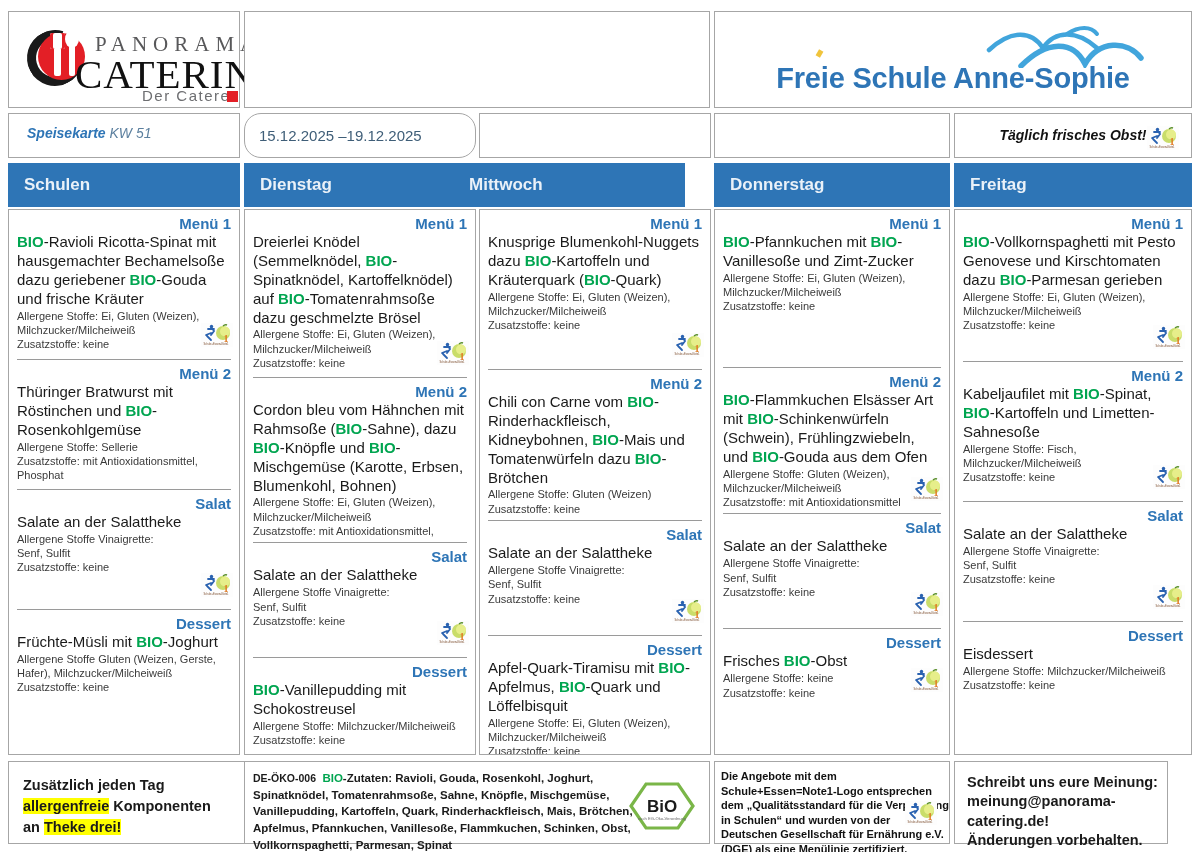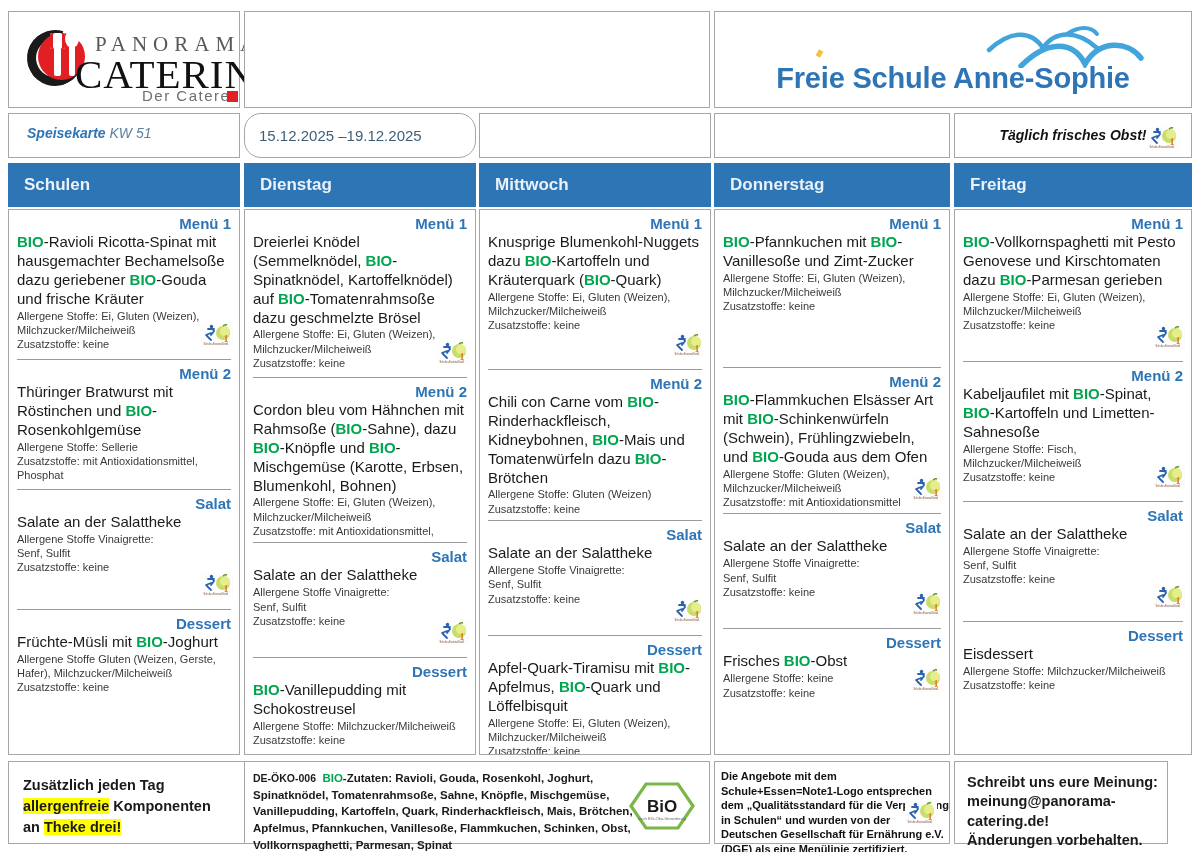--- a/index.html
+++ b/index.html
@@ -335,21 +335,21 @@
       </div>
         <div class="rule"></div>
         <div class="sect">
         <div class="sect-title">Dessert</div>
         <div class="sect-desc"><span class="bio">BIO</span>-Vanillepudding mit Schokostreusel</div>
         <div class="sect-allerg">Allergene Stoffe: Milchzucker/Milcheiweiß
 Zusatzstoffe: keine</div>
 
       </div>
       </div>
-      <div class="dayhead" style="left:479px;width:232px;">
+      <div class="dayhead" style="left:453px;width:232px;">
      <span>Mittwoch</span></div>
       <div class="daycol" style="left:479px;width:232px;height:546px;">
         <div class="sect" style="min-height:150px">
         <div class="sect-title">Menü 1</div>
         <div class="sect-desc">Knusprige Blumenkohl-Nuggets dazu <span class="bio">BIO</span>-Kartoffeln und Kräuterquark (<span class="bio">BIO</span>-Quark)</div>
         <div class="sect-allerg">Allergene Stoffe: Ei, Gluten (Weizen), Milchzucker/Milcheiweiß
 Zusatzstoffe: keine</div>
         <span class="se-inline" style="right:6px;bottom:4px;"><svg width="32" height="24" viewBox="0 0 32 24">
     <rect x="0" y="0" width="32" height="24" fill="#fdfdfd"></rect>
     <circle cx="22" cy="10" r="7" fill="#c9dd6a"></circle>

